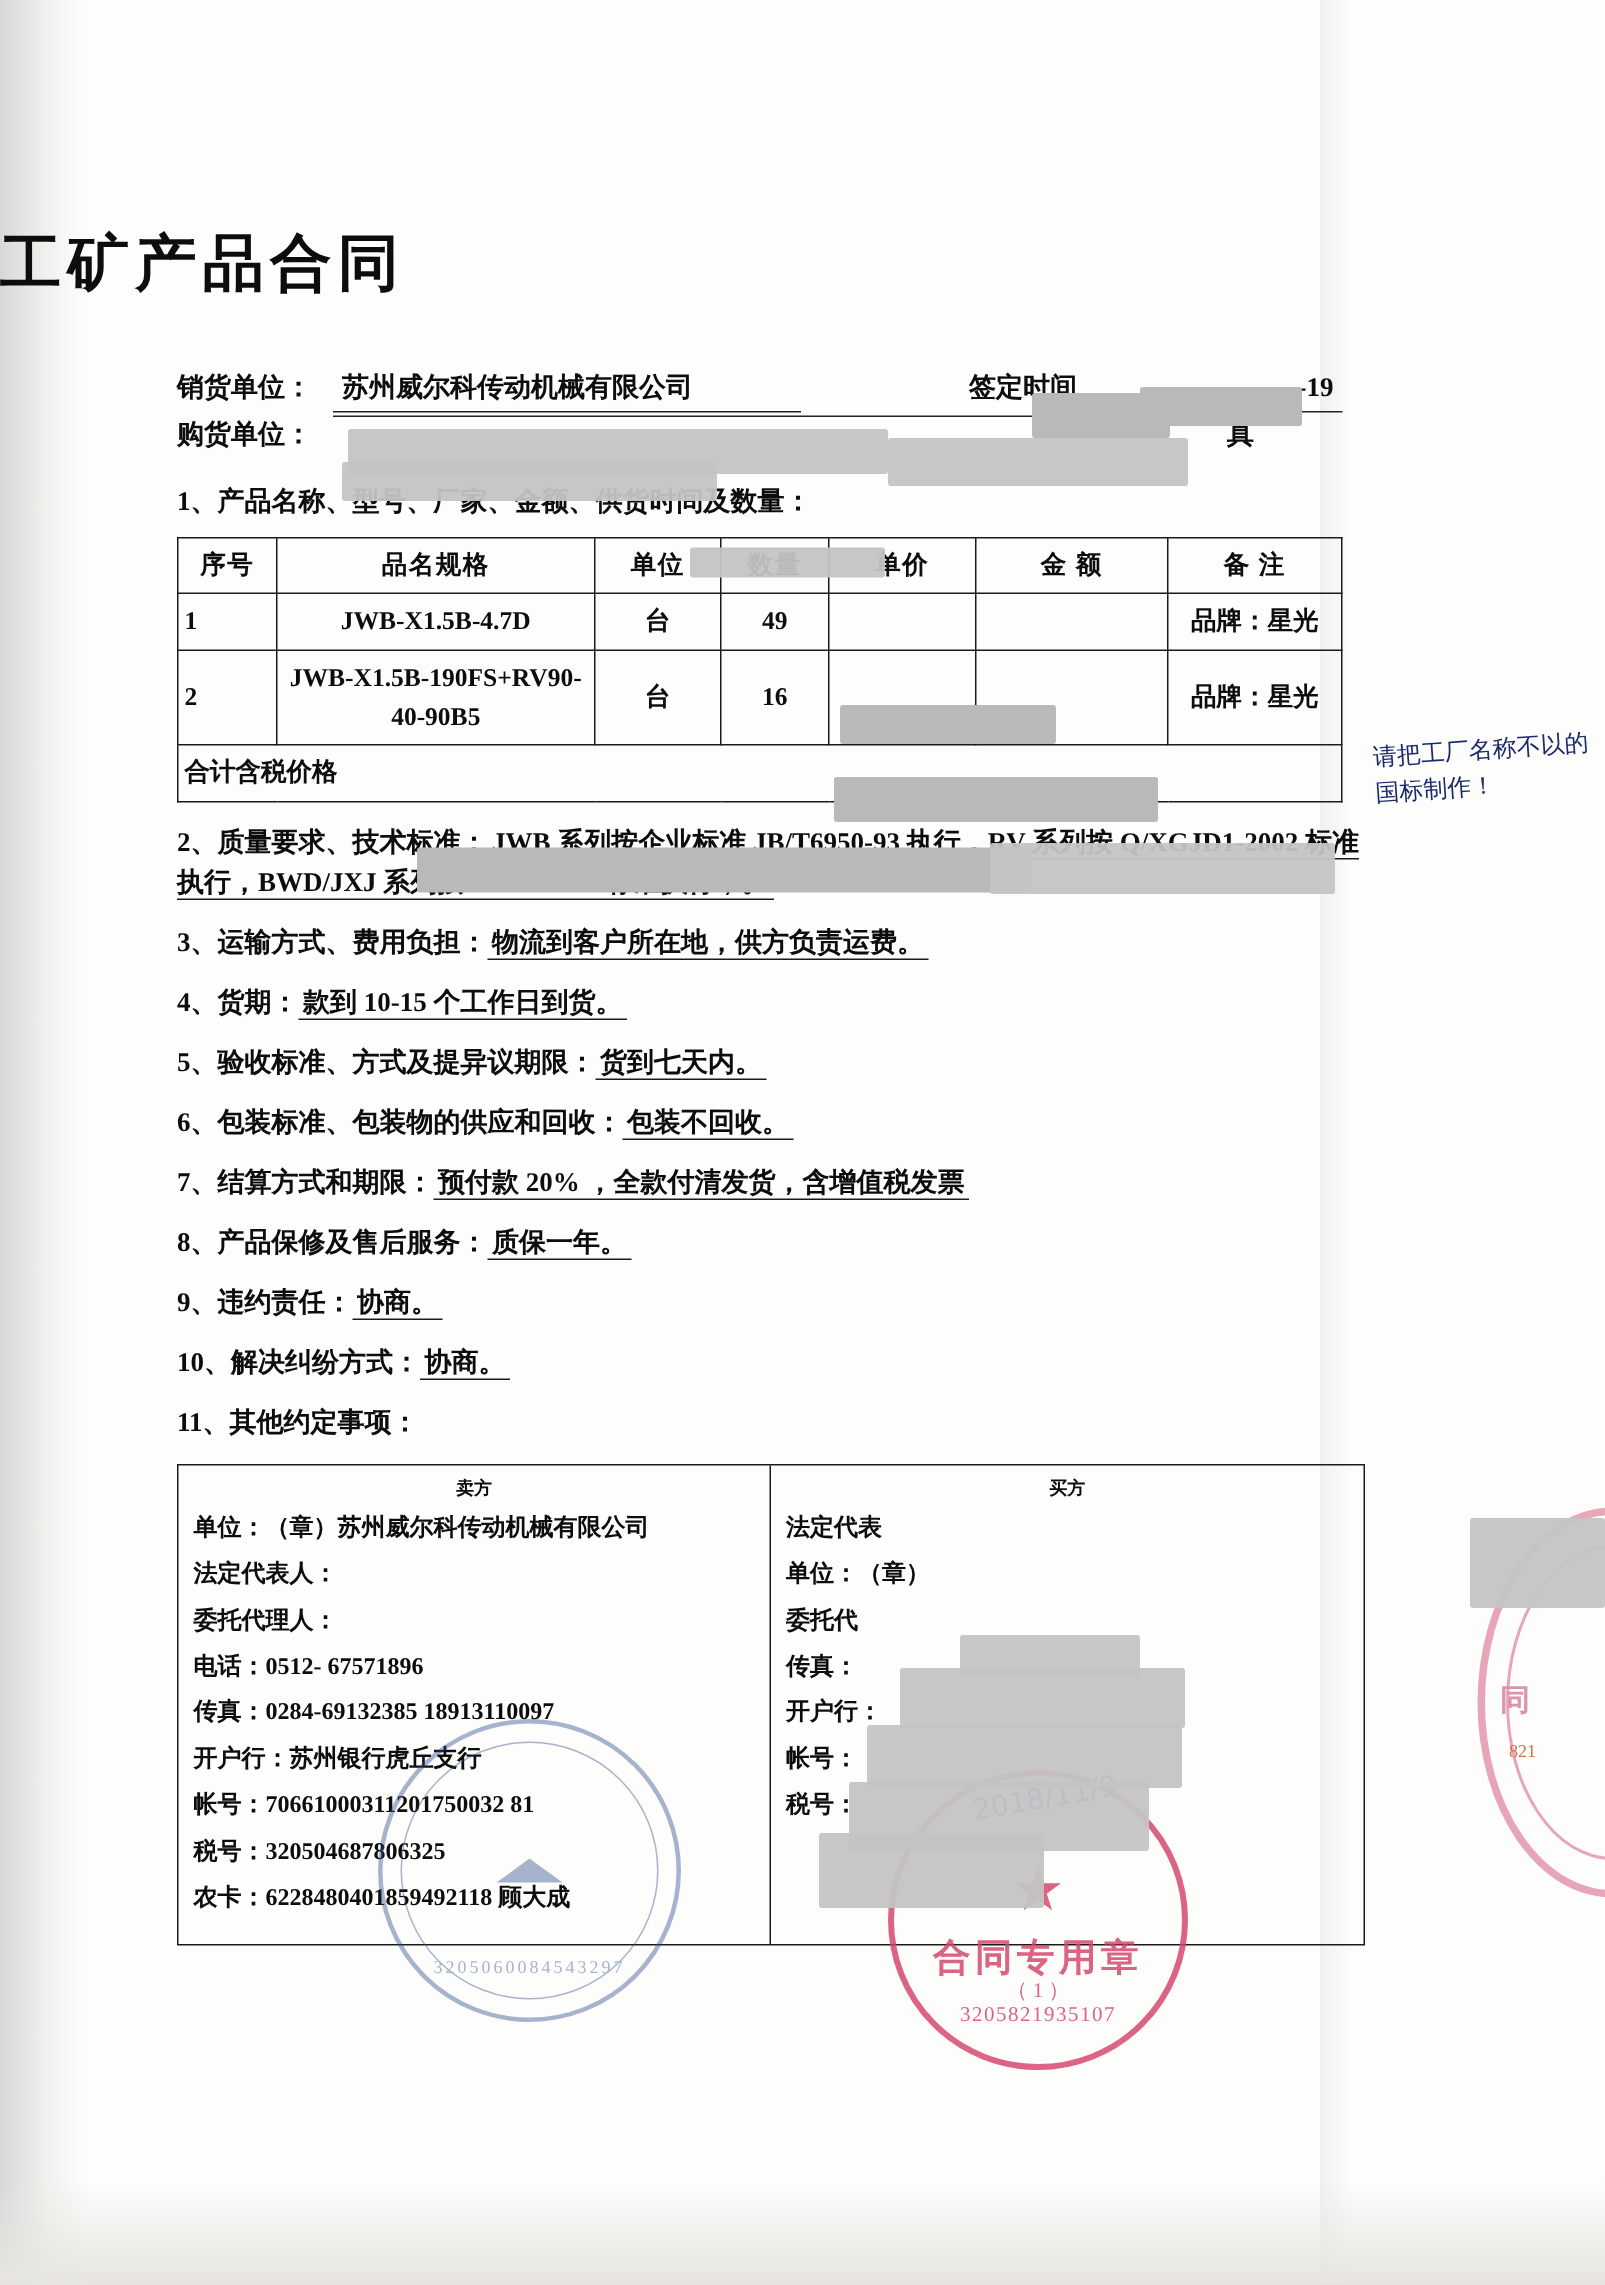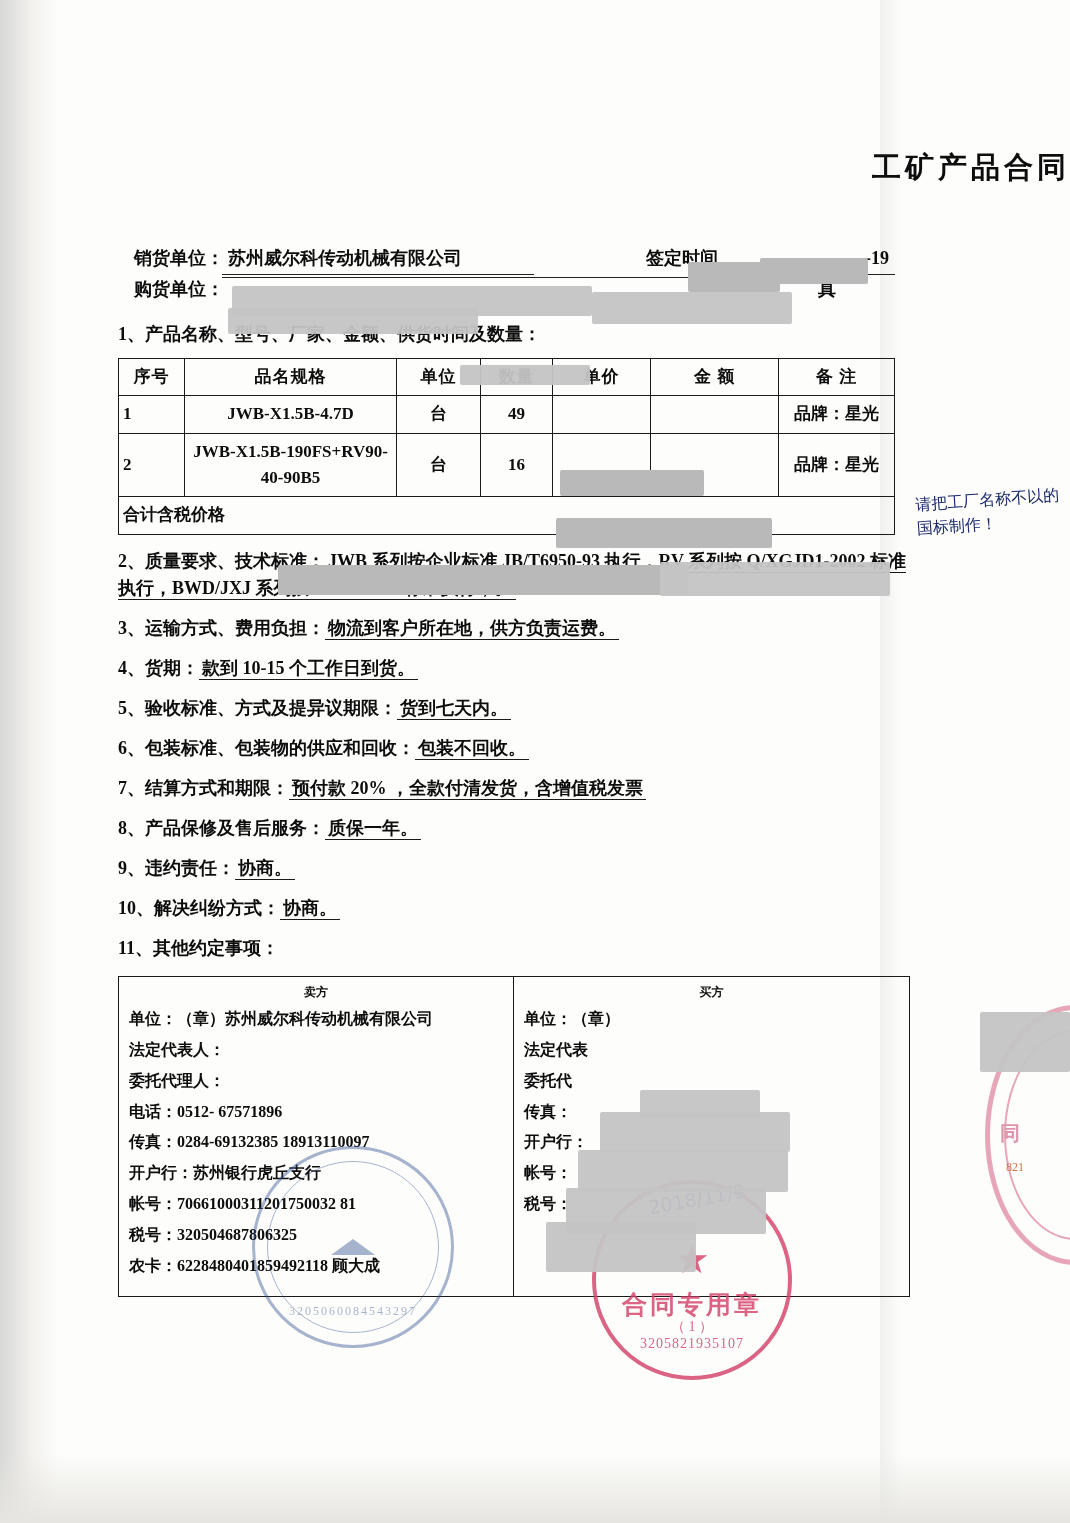--- a/index.html
+++ b/index.html
@@ -34,43 +34,43 @@
     position: absolute;
     left: 880px; top: 0; bottom: 0; width: 22px;
     background: linear-gradient(to right, rgba(0,0,0,0.05), rgba(0,0,0,0.0));
     pointer-events: none;
   }
 
   .title {
     position: absolute;
     top: 148px;
     left: 0; right: 0;
-    text-align: right;
-    font-size: 29px;
+    text-align: left;
+    font-size: 41px;
     font-weight: bold;
     letter-spacing: 4px;
     font-family: "DejaVu Sans", sans-serif;
   }
 
   .content {
     position: absolute;
     left: 118px;
     top: 245px;
     width: 800px;
     font-size: 17px;
     line-height: 1.55;
   }
 
   .hdr-row {
     position: relative;
     height: 31px;
     font-size: 18px;
     font-weight: bold;
   }
-  .hdr-label { position: absolute; left: 16px; top: 0; }
+  .hdr-label { position: absolute; left: 0; top: 0; }
   .hdr-val {
     position: absolute;
     top: 0;
     border-bottom: 1.5px solid #222;
     padding: 0 6px 1px 6px;
     white-space: nowrap;
   }
   .hdr-label2 { position: absolute; top: 0; }
 
   .clause-title {
@@ -388,22 +388,22 @@
         <div class="sig-line">委托代理人：</div>
         <div class="sig-line">电话：0512- 67571896</div>
         <div class="sig-line">传真：0284-69132385 18913110097</div>
         <div class="sig-line">开户行：苏州银行虎丘支行</div>
         <div class="sig-line">帐号：70661000311201750032 81</div>
         <div class="sig-line">税号：320504687806325</div>
         <div class="sig-line">农卡：6228480401859492118  顾大成</div>
       </div>
       <div class="sigcol">
         <div class="sig-head">买方</div>
+        <div class="sig-line">法定代表</div>
         <div class="sig-line">单位：（章）</div>
-        <div class="sig-line">法定代表</div>
         <div class="sig-line">委托代</div>
         <div class="sig-line">传真：</div>
         <div class="sig-line">开户行：</div>
         <div class="sig-line">帐号：</div>
         <div class="sig-line">税号：</div>
       </div>
     </div>
 
   </div>
 

